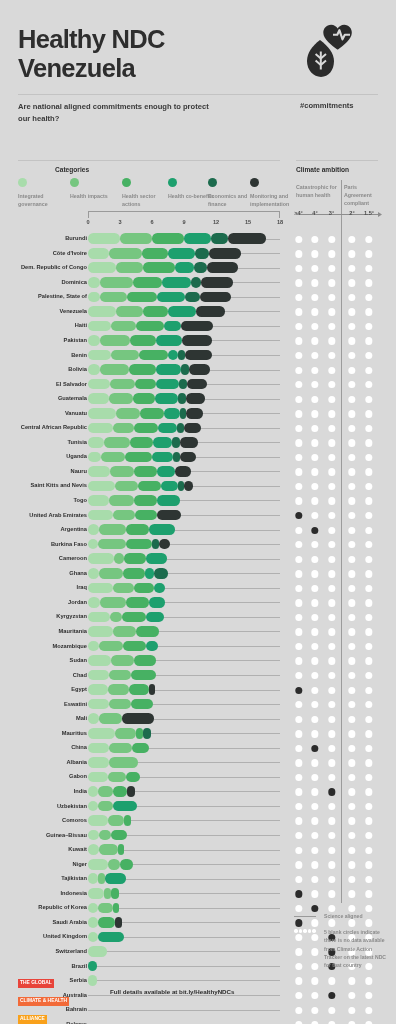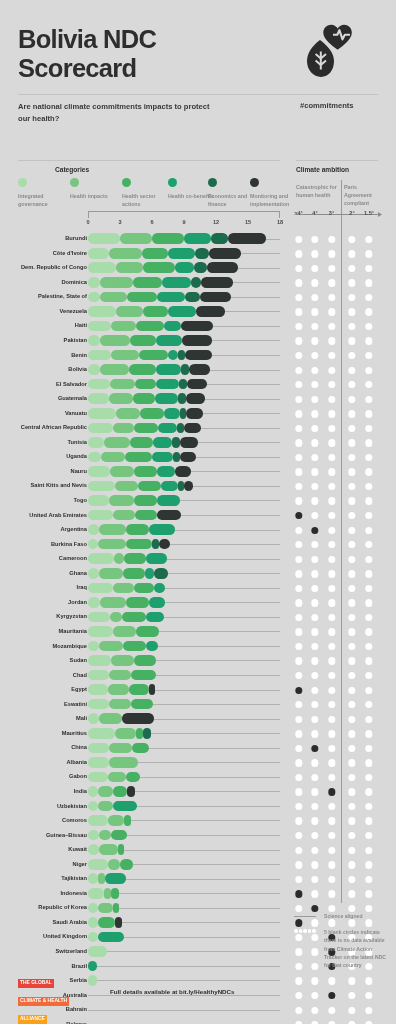--- a/index.html
+++ b/index.html
@@ -97,34 +97,34 @@
   .lg2 { background:#f26a38; }
   .lg3 { background:#f9a11b; }
   .credit { position:absolute; left:110px; top:26px; font-size:6.2px; font-weight:bold; color:#2e2e2e; }
 </style>
 </head>
 <body>
 
 <div class="page">
 
   <div class="header">
-    <div class="title">Bolivia NDC Scorecard</div>
+    <div class="title">Healthy NDC Venezuela</div>
 
     <div class="logo-mark">
       <svg viewBox="0 0 62 62" width="62" height="62" aria-hidden="true">
         <path d="M36 3c-3.2 0-5.6 1.9-6.9 3.9C27.8 4.9 25.4 3 22.2 3 17.2 3 14 6.9 14 11.3c0 7.1 9 13.1 14.4 17.4.4.3 1 .3 1.4 0C35.2 24.4 44 18.4 44 11.3 44 6.9 41 3 36 3z" fill="#2b2b2b" transform="translate(10,2) scale(0.95)"></path>
         <path d="M20 20c-8 6-13 13.2-13 21.1C7 50.4 13.5 57 21 57s13-6.6 13-15.9C34 33.2 28 26 20 20z" fill="#2b2b2b"></path>
         <path d="M20.8 31.5v18" stroke="#d9d9d9" stroke-width="2" fill="none"></path>
         <path d="M20.8 38.5l-5.2-4.4M20.8 38.5l5.2-4.4M20.8 45l-5.2-4.4M20.8 45l5.2-4.4" stroke="#d9d9d9" stroke-width="2" fill="none"></path>
         <path d="M33 14.8h4.3l2.1-4.6 3.1 9.2 2.3-4.6H50" stroke="#d9d9d9" stroke-width="2.1" fill="none" stroke-linejoin="round"></path>
       </svg>
     </div>
 
     <div class="hdr-rule"></div>
-    <div class="subtitle">Are national climate commitments impacts to protect our health?</div>
+    <div class="subtitle">Are national aligned commitments enough to protect our health?</div>
     <div class="hashtag">#commitments</div>
   </div>
 
   <div class="sec-rule-left"></div>
   <div class="sec-rule-right"></div>
   <div class="sec-head" id="cat-head">Categories</div>
   <div class="sec-head" id="amb-head">Climate ambition</div>
 
   <div class="cat-legend">
       <div class="cat-item" style="left: 0px;">

